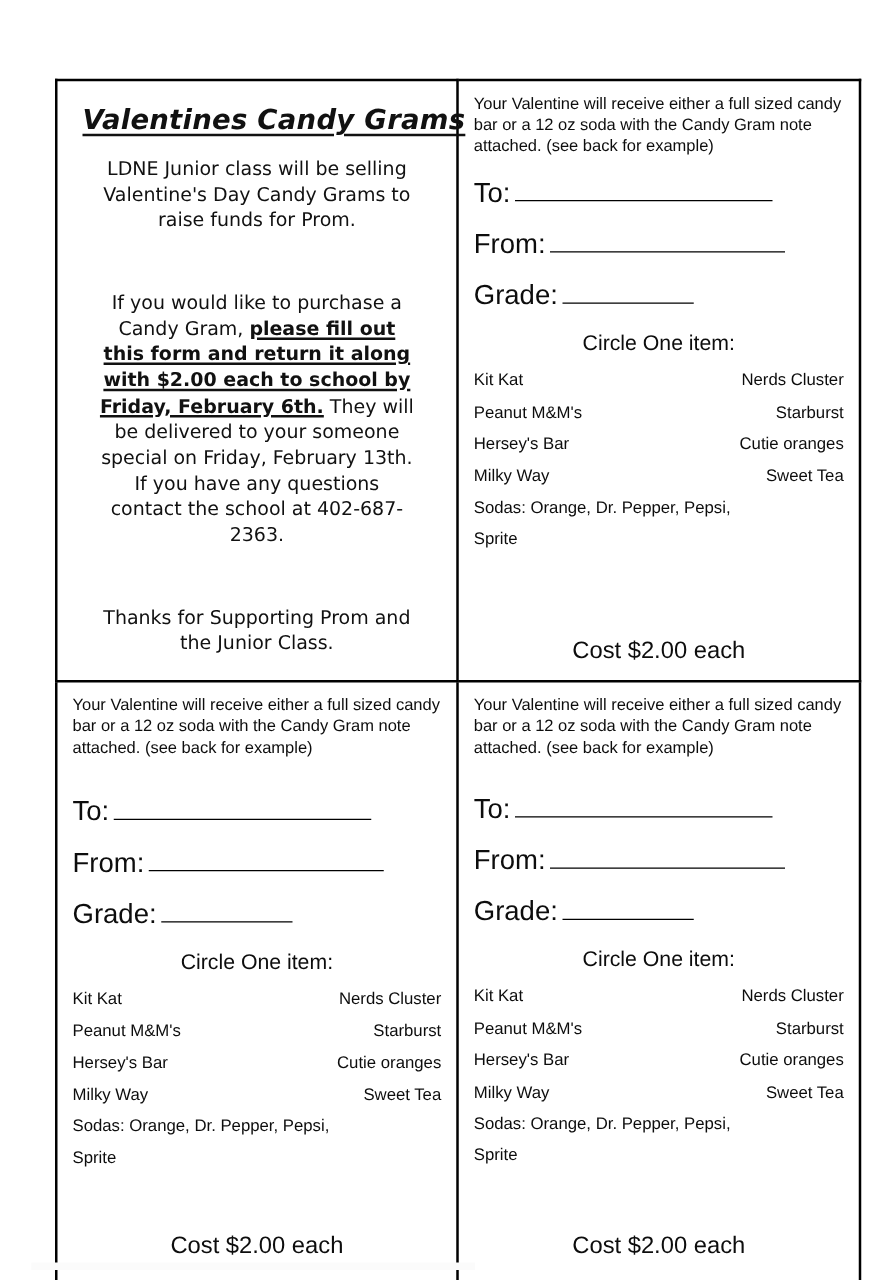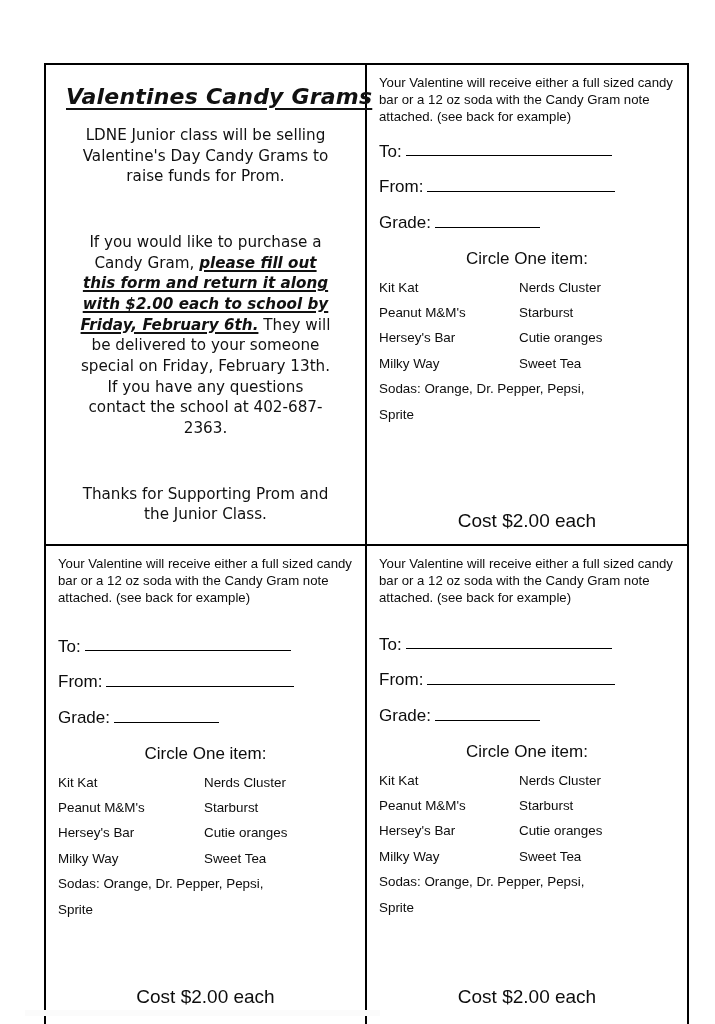--- a/index.html
+++ b/index.html
@@ -85,41 +85,40 @@
     margin: 13px;
   }
   .promo-gap {
     height: 19px;
   }
   .promo .em {
     font-weight: bold;
     text-decoration: underline;
     text-underline-offset: 2px;
     text-decoration-thickness: 2px;
-    font-style: italic;
   }
 
   
   .slip {
     color: #0d0d0d;
     height: 100%;
     display: flex;
     flex-direction: column;
   }
   .slip-note {
     font-size: 13.2px;
     line-height: 1.28;
     margin: 2px 0 0 0;
     text-align: left;
   }
   .slip-fields {
     margin-top: 14px;
   }
   .field-row {
-    font-size: 17px;
+    font-size: 22px;
     line-height: 1.0;
     margin-bottom: 16px;
     white-space: nowrap;
   }
   .field-label { }
   .field-rule {
     display: inline-block;
     border-bottom: 1.6px solid #000;
     vertical-align: baseline;
     height: 0.92em;
@@ -138,21 +137,21 @@
 
   .items {
     font-size: 13.4px;
     line-height: 1.0;
   }
   .item-row {
     display: flex;
     margin-bottom: 12px;
   }
   .item-a { width: 142px; flex: 0 0 142px; }
-  .item-b { flex: 1 1 auto; }
+  .item-b { flex: 1 1 auto; text-align: right; }
   .item-wide { margin-bottom: 12px; }
 
   .cost {
     text-align: center;
     font-size: 19px;
     margin-top: auto;
     padding-top: 14px;
     padding-bottom: 6px;
   }
 

